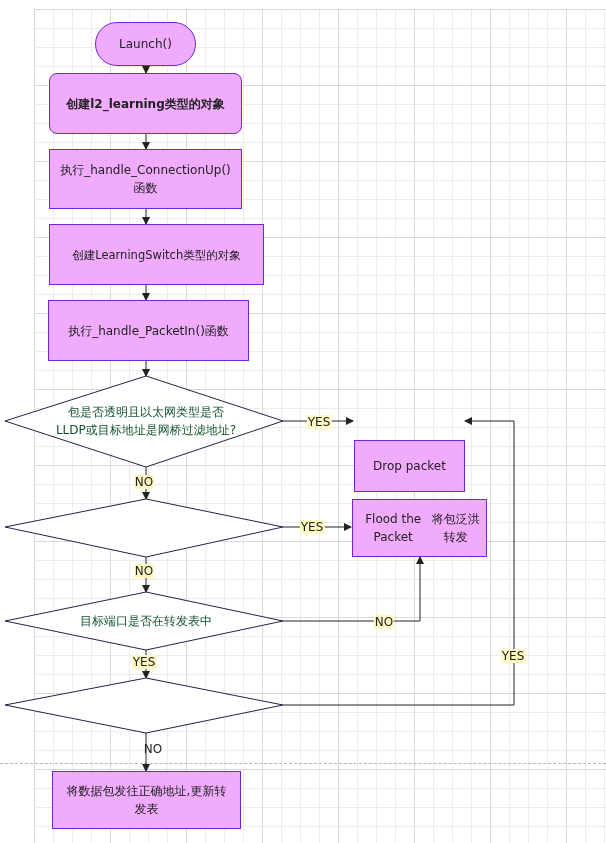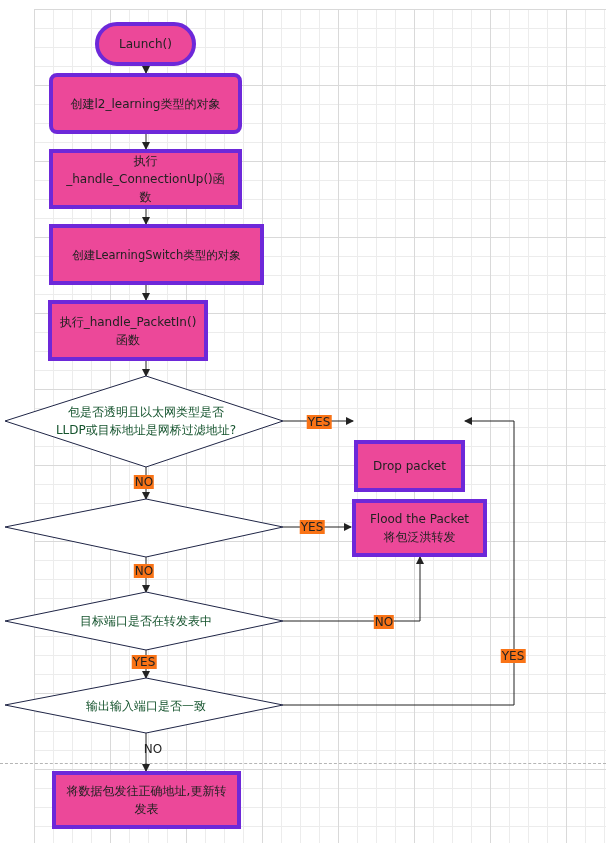--- a/index.html
+++ b/index.html
@@ -11,29 +11,29 @@
       background-color: #ffffff;
       background-image:
         linear-gradient(to right, #d9d9d9 1px, transparent 1px),
         linear-gradient(to bottom, #d9d9d9 1px, transparent 1px),
         linear-gradient(to right, #ececec 1px, transparent 1px),
         linear-gradient(to bottom, #ececec 1px, transparent 1px);
       background-size: 76px 76px, 76px 76px, 19px 19px, 19px 19px;
     }
     .dash-line { position: absolute; left: 0; top: 763px; width: 606px; height: 0;
                  border-top: 1px dashed #b5b5b5; }
-    .node { position: absolute; box-sizing: border-box; border: 4px solid #6d28d9;
-            background: #ec4899; display: flex; align-items: center; justify-content: center;
+    .node { position: absolute; box-sizing: border-box; border: 1px solid #6d28d9;
+            background: #f0abfc; display: flex; align-items: center; justify-content: center;
             text-align: center; color: #222222; font-size: 12px; line-height: 18px;
             padding: 0 4px; }
     .node.rounded { border-radius: 8px; }
     .node.pill { border-radius: 22px; }
     .dtext { position: absolute; display: flex; align-items: center; justify-content: center;
              text-align: center; color: #14532d; font-size: 12px; line-height: 18px; }
-    .edge-label { position: absolute; font-size: 12px; color: #222222; background: #f97316;
+    .edge-label { position: absolute; font-size: 12px; color: #222222; background: #fef9c3;
                   line-height: 14px; padding: 0 1px; transform: translate(-50%, -50%); }
     svg { position: absolute; left: 0; top: 0; }
   </style>
 </head>
 <body>
 
 <div id="canvas">
   <div class="grid-bg"></div>
   <div class="dash-line"></div>
 
@@ -61,47 +61,44 @@
 
     <polygon points="146,376 283,421 146,467 5,421" fill="#ffffff" stroke="#1f2546" stroke-width="1"></polygon>
     <polygon points="146,499 283,527 146,557 5,527" fill="#ffffff" stroke="#1f2546" stroke-width="1"></polygon>
     <polygon points="146,592 283,621 146,650 5,621" fill="#ffffff" stroke="#1f2546" stroke-width="1"></polygon>
     <polygon points="146,678 283,705 146,733 5,705" fill="#ffffff" stroke="#1f2546" stroke-width="1"></polygon>
   </svg>
 
   <div class="node pill" style="left:95px; top:22px; width:101px; height:44px;">
     <span>Launch()</span>
   </div>
-  <div class="node rounded" style="left:49px; top:73px; width:193px; height:61px;">
+  <div class="node rounded" style="left:49px; top:73px; width:193px; height:61px;font-weight:bold;">
     <span>创建l2_learning类型的对象</span>
   </div>
   <div class="node" style="left:49px; top:149px; width:193px; height:60px; padding:0 10px;">
     <span>执行_handle_ConnectionUp()函数</span>
   </div>
   <div class="node" style="left:49px; top:224px; width:215px; height:61px;">
     <span style="font-size:11.5px; white-space:nowrap;">创建LearningSwitch类型的对象</span>
   </div>
-  <div class="node" style="left:48px; top:300px; width:160px; height:61px;">
+  <div class="node" style="left:48px; top:300px; width:201px; height:61px;">
     <span>执行_handle_PacketIn()函数</span>
   </div>
 
   <div class="dtext" style="left:55px; top:393px; width:182px; height:56px;">
     <span>包是否透明且以太网类型是否LLDP或目标地址是网桥过滤地址?</span>
   </div>
   <div class="dtext" style="left:46px; top:612px; width:200px; height:18px;">
     <span>目标端口是否在转发表中</span>
   </div>
-  <div class="dtext" style="left:46px; top:697px; width:200px; height:18px;">
-    <span>输出输入端口是否一致</span>
-  </div>
 
   <div class="node" style="left:354px; top:396px; width:111px; height:52px;margin-top:44px;">
     <span>Drop packet</span>
   </div>
-  <div class="node" style="left:352px; top:499px; width:135px; height:58px; flex-direction:column;">
+  <div class="node" style="left:352px; top:499px; width:135px; height:58px; flex-direction:row;">
     <span>Flood the Packet</span>
     <span>将包泛洪转发</span>
   </div>
 
   <div class="node" style="left:52px; top:771px; width:189px; height:58px; padding:15px 8px;">
     <span>将数据包发往正确地址,更新转发表</span>
   </div>
 
   <span class="edge-label" style="left:319px; top:422px;">YES</span>
   <span class="edge-label" style="left:144px; top:482px;">NO</span>

